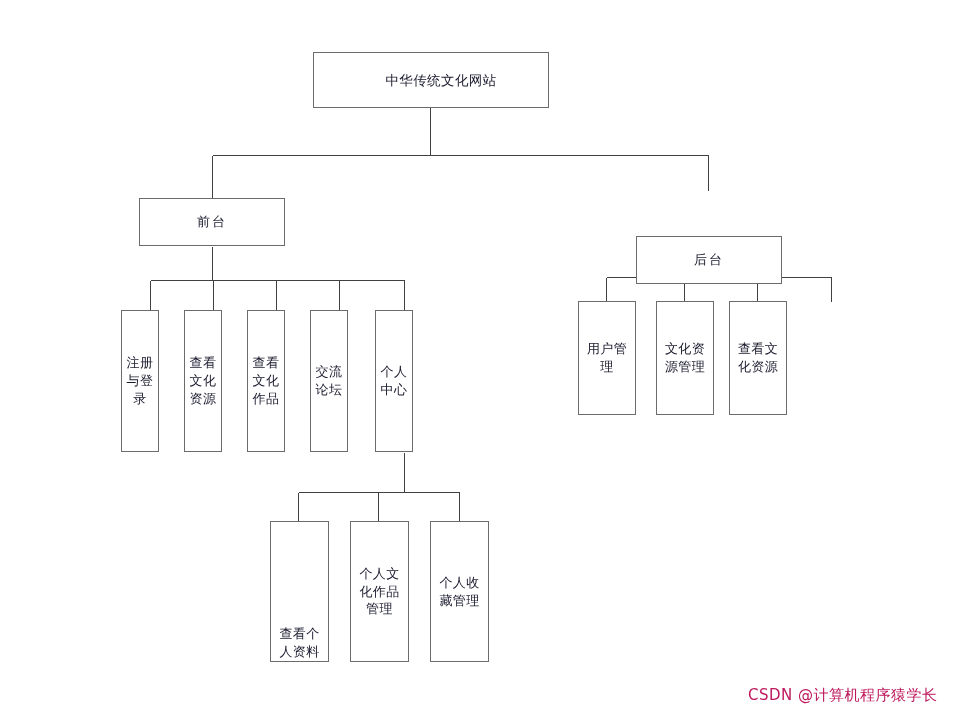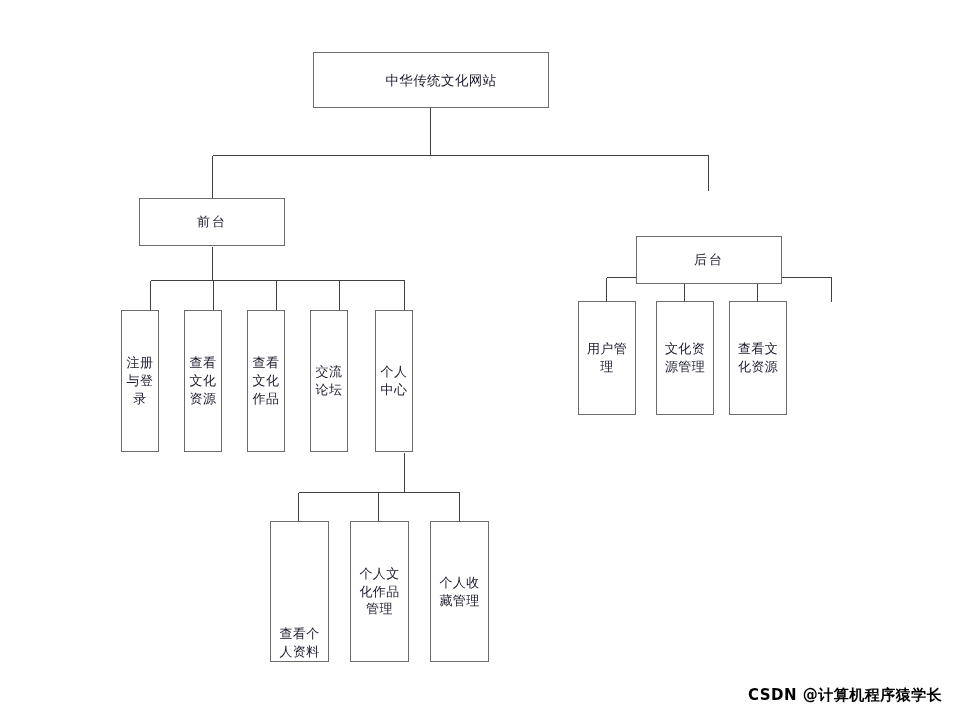--- a/index.html
+++ b/index.html
@@ -84,25 +84,24 @@
     height: 141px;
     width: 59px;
   }
   .node.level4 .node-label { font-size: 13px; }
 
   .watermark {
     position: absolute;
     left: 748px;
     top: 686px;
     font-size: 15px;
-    color: #000000;
+    color: #be185d;
     white-space: nowrap;
     letter-spacing: 0.5px;
     user-select: none;
-    font-weight: bold;
   }
 </style>
 </head>
 <body>
 
 <div id="diagram-root">
 
   <svg id="edge-layer" width="968" height="714" viewBox="0 0 968 714" xmlns="http://www.w3.org/2000/svg">
     <g stroke="#404040" stroke-width="1.3" fill="none" shape-rendering="crispEdges">
 

